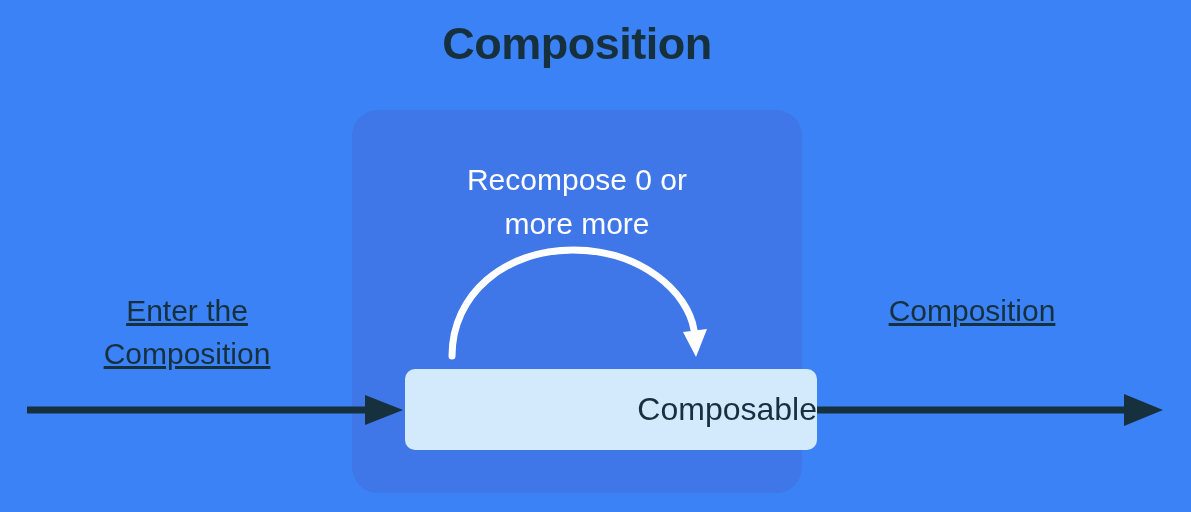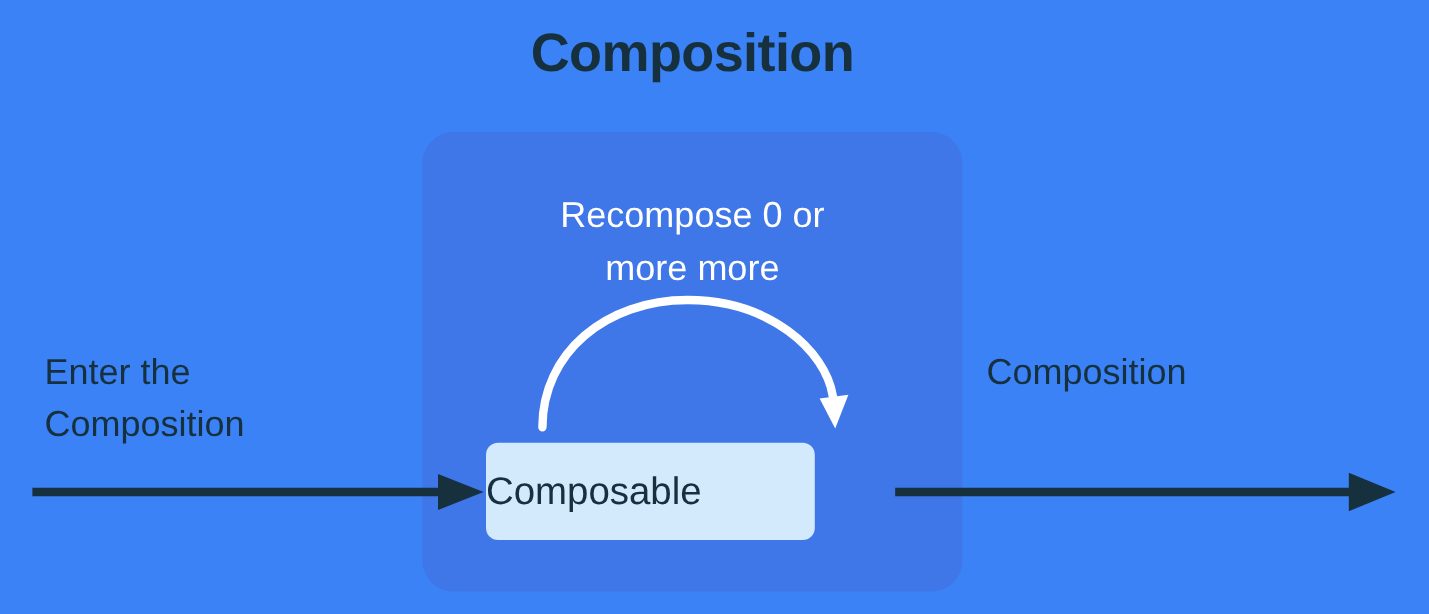--- a/index.html
+++ b/index.html
@@ -52,42 +52,43 @@
     left: 0;
     top: 0;
     width: 1191px;
     height: 512px;
     pointer-events: none;
   }
   .composable-box {
     position: absolute;
     left: 405px;
     top: 369px;
-    width: 274px;
+    width: 412px;
     height: 81px;
     background: #d3e9fc;
     border-radius: 10px;
     display: flex;
     align-items: center;
-    justify-content: flex-start;
+    justify-content: flex-end;
   }
   .composable-label {
     color: #16303e;
     font-size: 32px;
     font-weight: 400;
   }
   .side-label {
     position: absolute;
     top: 289px;
     width: 300px;
-    text-align: left;
+    text-align: center;
     color: #16303e;
     font-size: 30px;
     line-height: 43px;
     font-weight: 400;
+    text-decoration: underline;
   }
   .side-label.enter { left: 37px; }
   .side-label.leave { left: 822px; }
 </style>
 </head>
 <body>
 
 <div class="stage">
 
   <div class="title">Composition</div>

